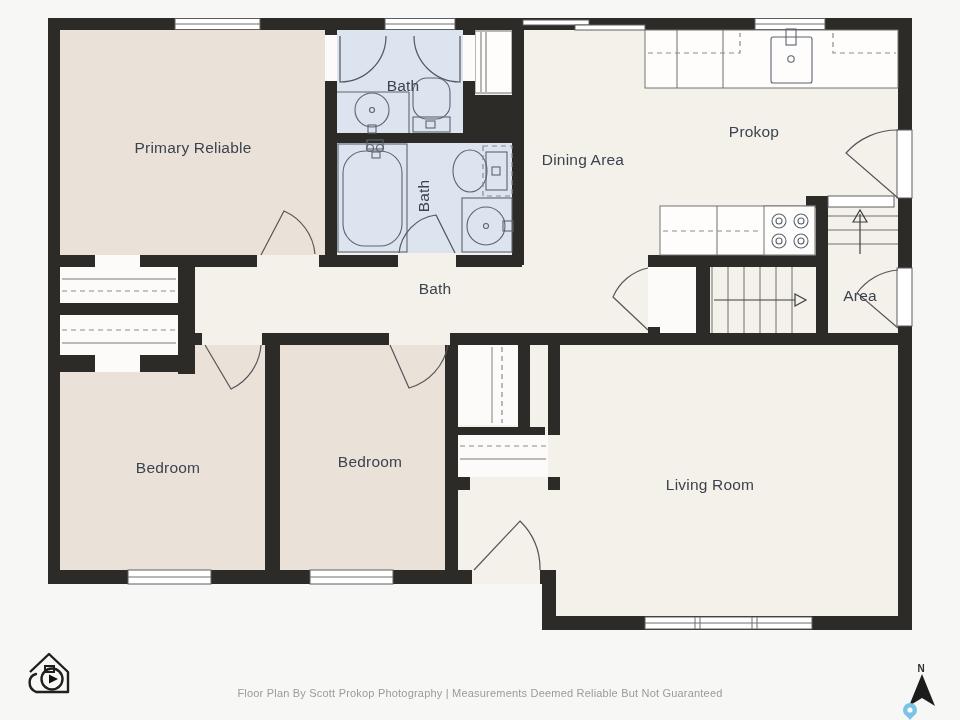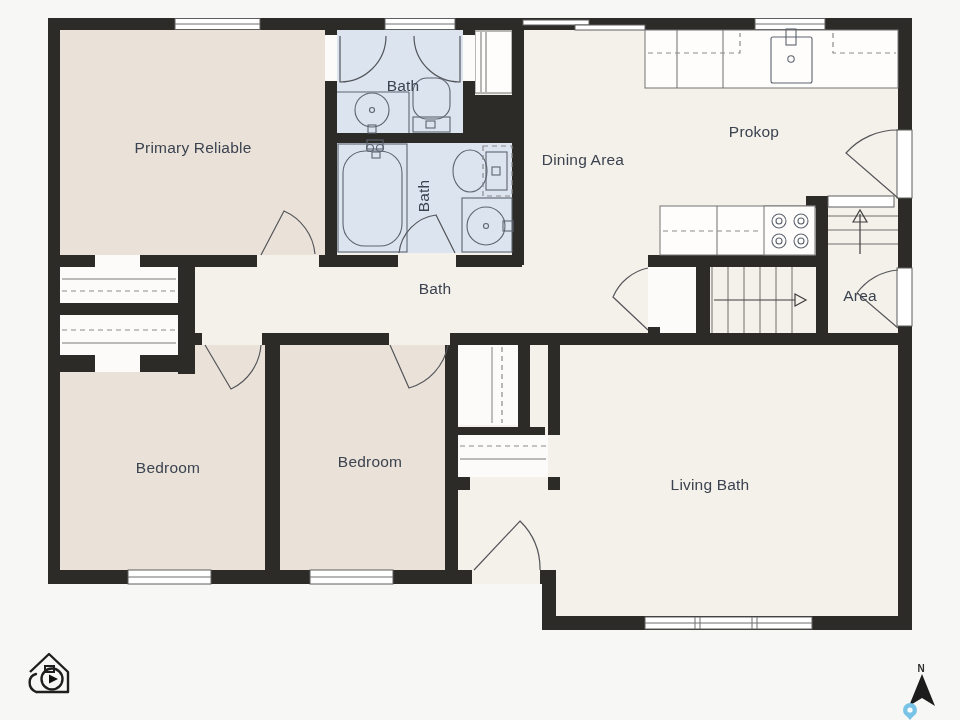--- a/index.html
+++ b/index.html
@@ -240,22 +240,23 @@
 
 <div class="lbl" style="left:193px;top:148px">Primary Reliable</div>
 <div class="lbl" style="left:403px;top:86px">Bath</div>
 <div class="lbl vert" style="left:424px;top:196px">Bath</div>
 <div class="lbl" style="left:583px;top:160px">Dining Area</div>
 <div class="lbl" style="left:754px;top:132px">Prokop</div>
 <div class="lbl" style="left:435px;top:289px">Bath</div>
 <div class="lbl" style="left:860px;top:296px">Area</div>
 <div class="lbl" style="left:168px;top:468px">Bedroom</div>
 <div class="lbl" style="left:370px;top:462px">Bedroom</div>
-<div class="lbl" style="left:710px;top:485px">Living Bath</div>
-
+<div class="lbl" style="left:710px;top:485px">Living Room</div>
+
+<div class="footer">Floor Plan By Scott Prokop Photography | Measurements Deemed Reliable But Not Guaranteed</div>
 
 <div class="logo-wrap">
   <svg width="54" height="54" viewBox="0 0 54 54">
     <path d="M8,26 L27,8 L46,26 V46 H14" fill="none" stroke="#1f1f1f" stroke-width="2.4" stroke-linejoin="round"></path>
     <path d="M14,28 C6,30 5,42 14,46" fill="none" stroke="#1f1f1f" stroke-width="2.4" stroke-linecap="round"></path>
     <rect x="23" y="20" width="9" height="6" fill="none" stroke="#1f1f1f" stroke-width="2"></rect>
     <circle cx="30" cy="33" r="10.5" fill="none" stroke="#1f1f1f" stroke-width="2.4"></circle>
     <path d="M27,28.5 L36,33 L27,37.5 Z" fill="#111"></path>
   </svg>
 </div>

